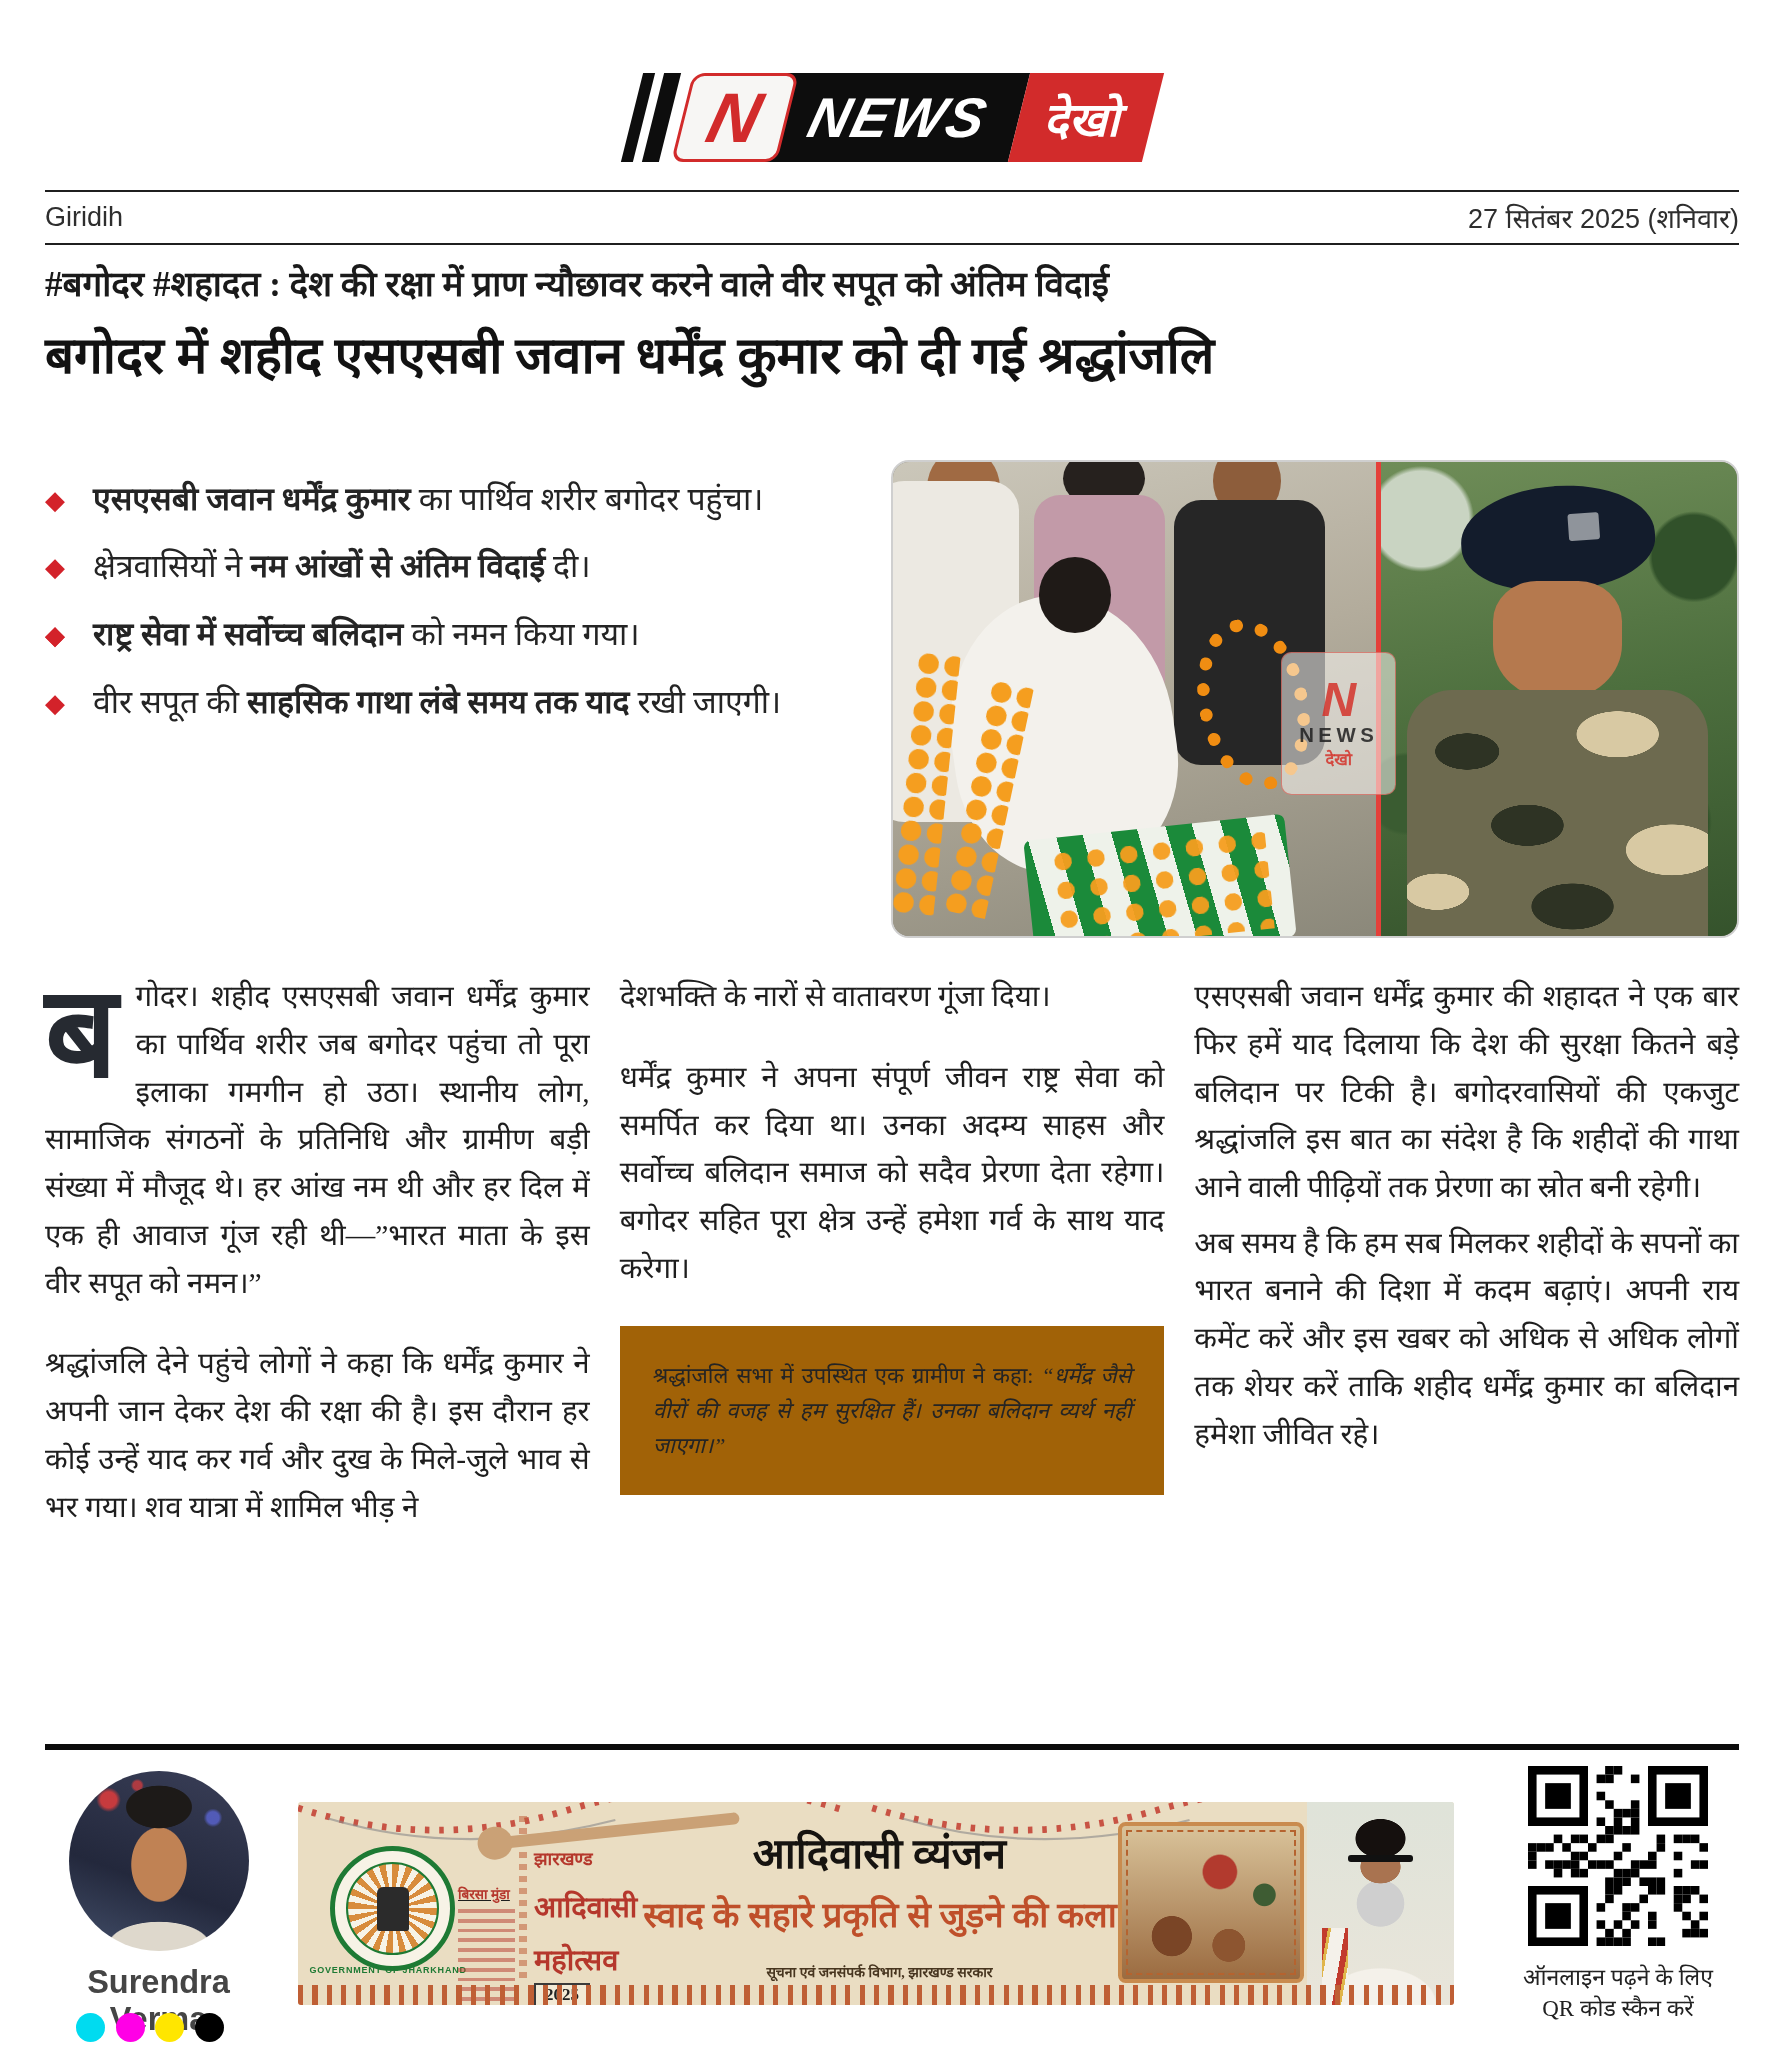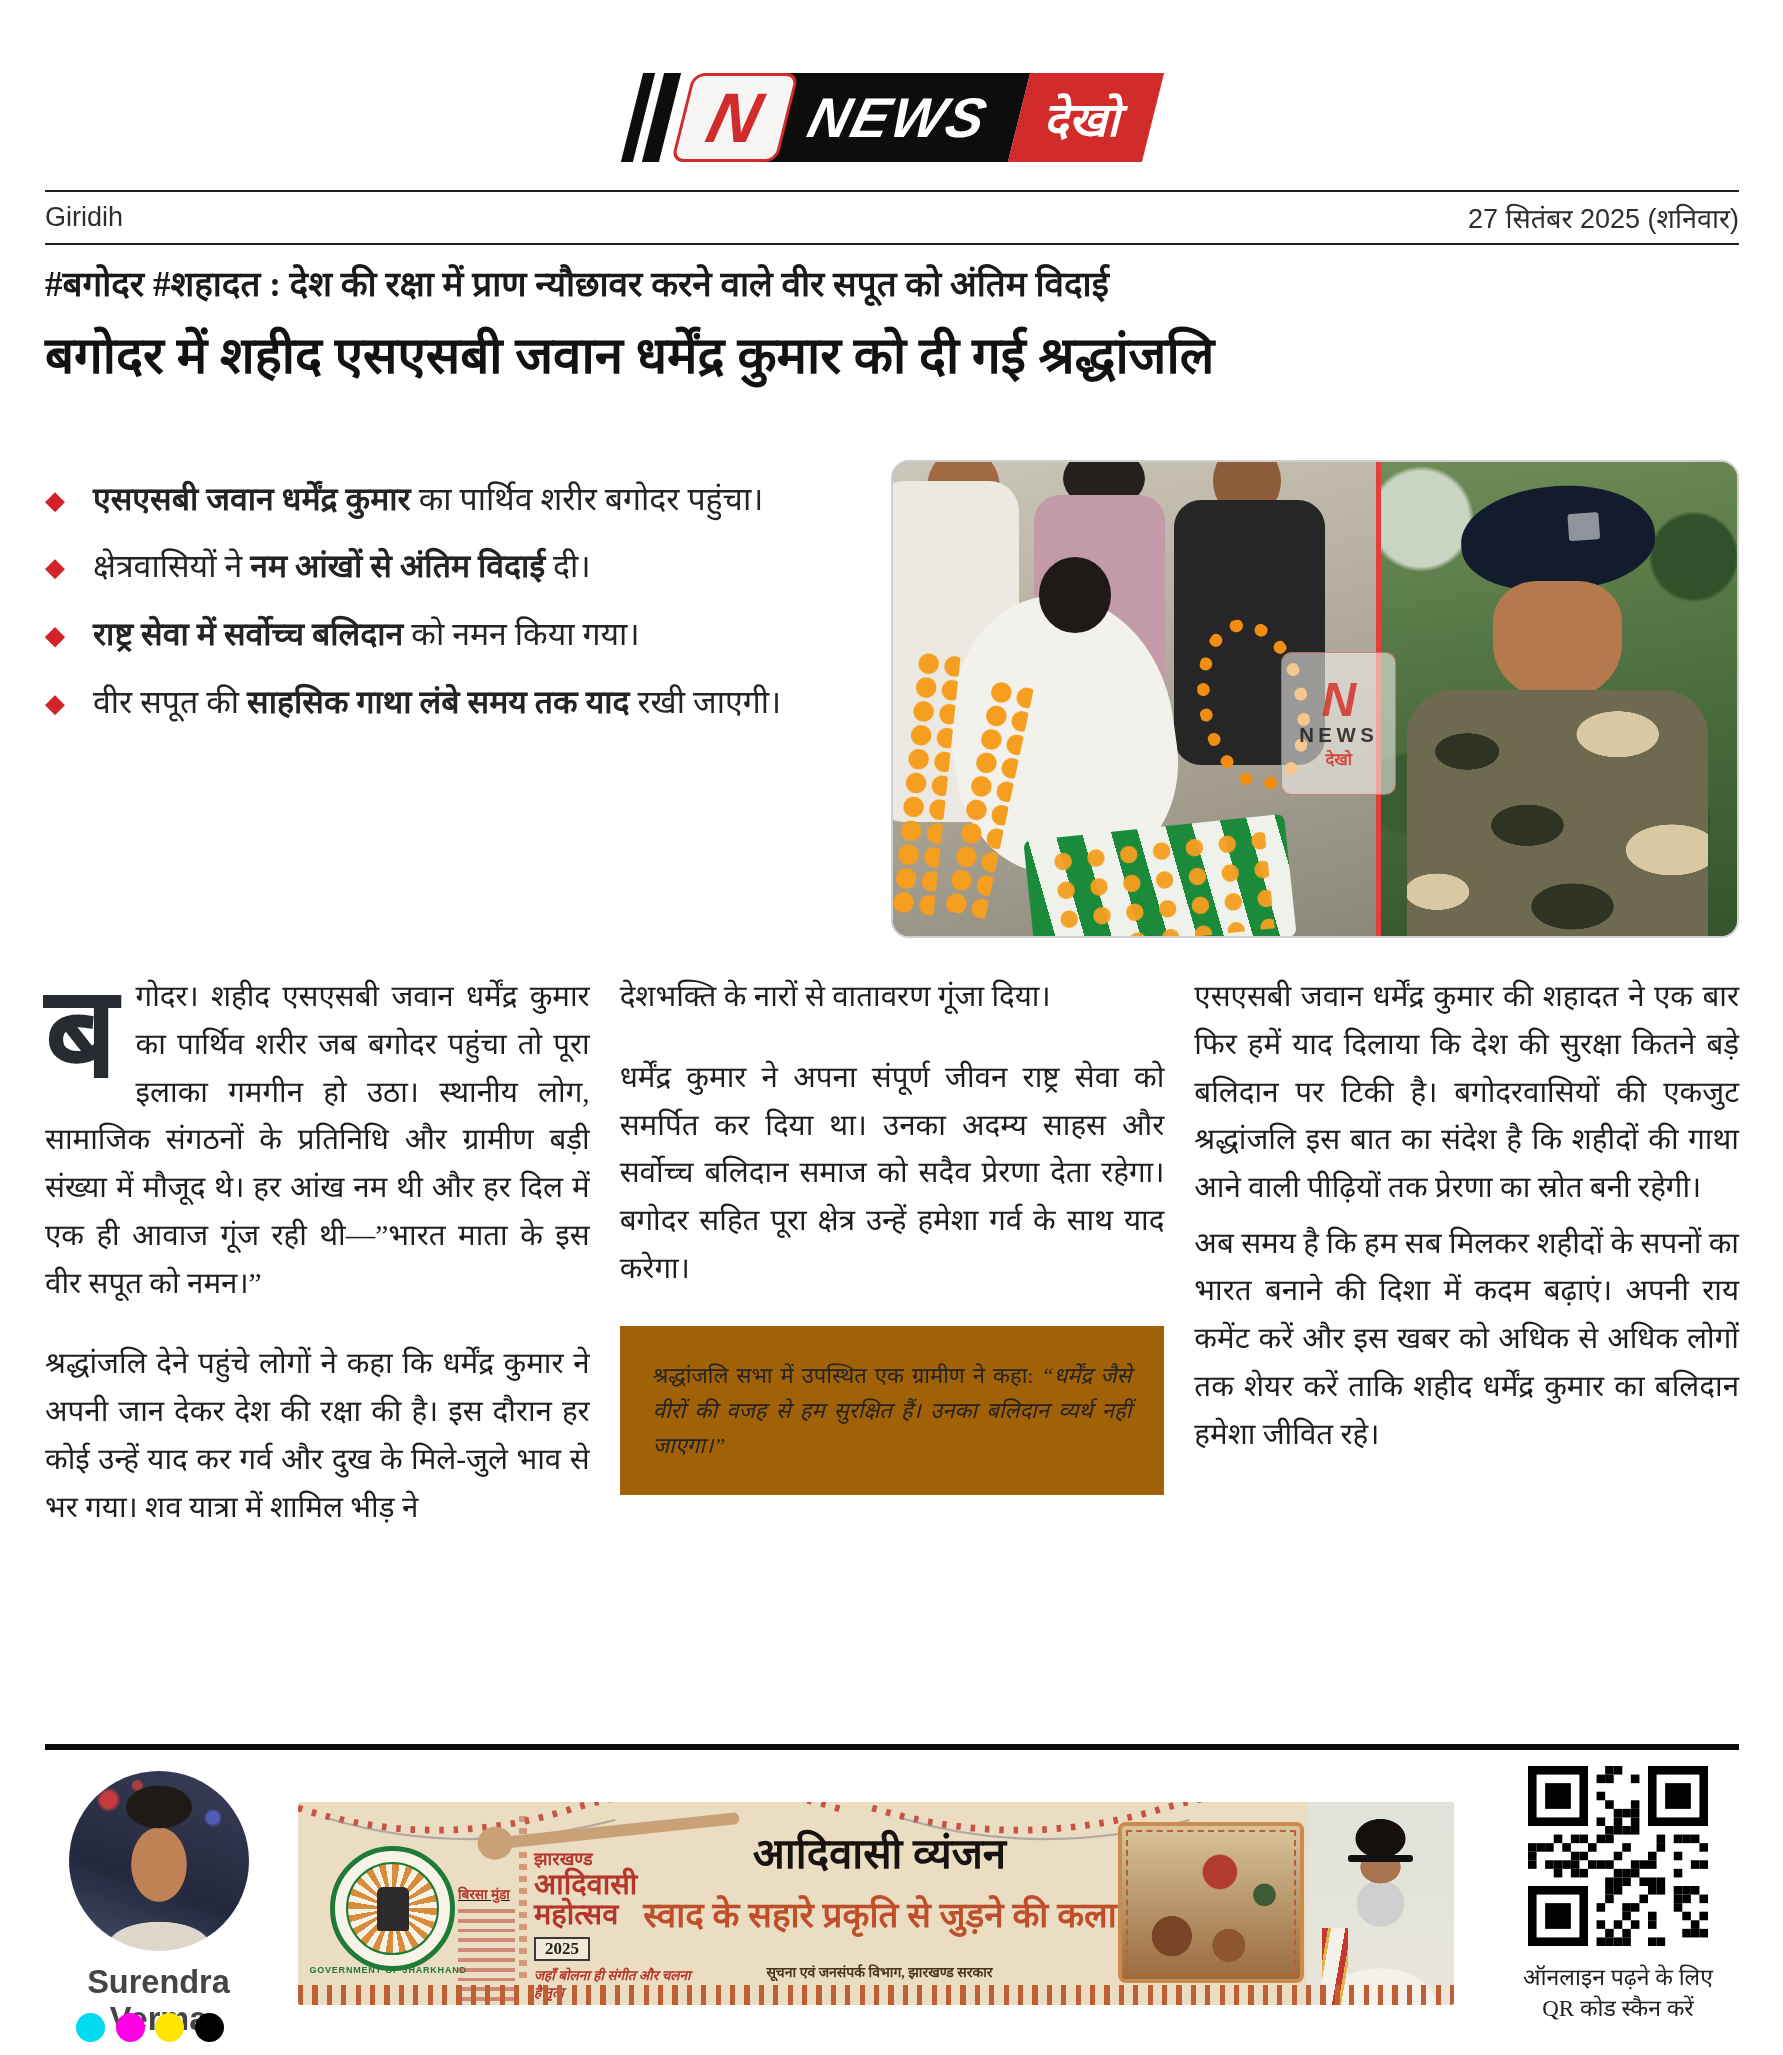--- a/index.html
+++ b/index.html
@@ -104,21 +104,21 @@
   .emblem-core{position:relative;width:32px;height:44px;background:#2b2b2b;border-radius:6px 6px 2.3px 2.3px;}
   .emblem-label{position:absolute;left:10.6px;top:163px;width:159px;text-align:center;font-family:"Liberation Sans","DejaVu Sans",sans-serif;font-size:9px;font-weight:700;color:#1e7a34;letter-spacing:0.8px;}
   .b-divider{position:absolute;left:221px;top:13.6px;bottom:23px;width:7.6px;background:repeating-linear-gradient(#c0603a 0 6px,transparent 6px 12px);opacity:.55;}
   .b-tiny{position:absolute;left:160px;top:82px;width:57px;text-decoration:underline;}
   .b-side-label{font-size:13.6px;font-weight:700;color:#b5372c;}
   .blur-lines{margin-top:6px;height:95px;background:repeating-linear-gradient(rgba(181,55,44,.5) 0 3.8px,transparent 3.8px 9.8px);}
   .ladle{position:absolute;left:193px;top:23px;width:249px;height:12px;background:#caa176;border-radius:7.6px;transform:rotate(-6deg);}
   .ladle::before{content:"";position:absolute;left:-13.6px;top:-10.6px;width:35px;height:33px;background:#caa176;border-radius:50%;}
   .b-fest{position:absolute;left:236px;top:48px;width:163px;color:#b5372c;line-height:1.05;}
   .f-state{font-size:18px;font-weight:700;}
-  .f-title{font-size:29px;font-weight:800;}
+  .f-title{font-size:29px;font-weight:800;margin-top:23px;}
   .f-badge{display:inline-block;margin-top:7.6px;border:2.3px solid #3a3a3a;padding:0.8px 9px;font-size:17px;font-weight:800;color:#222;background:#f2ead6;}
   .f-tag{margin-top:7.6px;font-size:13.6px;font-weight:700;font-style:italic;line-height:1.25;}
   .b-title{position:absolute;left:370px;right:363px;top:21px;text-align:center;font-size:42px;font-weight:800;color:#161310;}
   .b-sub{position:absolute;left:325px;right:317px;top:88px;text-align:center;font-size:35px;font-weight:800;color:#bf4f2a;}
   .b-credit{position:absolute;left:370px;right:363px;bottom:24px;text-align:center;font-size:14px;font-weight:700;color:#47351f;}
   .b-food{position:absolute;left:820px;top:19.7px;width:178px;height:153px;border:4.5px solid #c98b4e;outline:2.3px dashed #b5632f;outline-offset:-10.6px;border-radius:7.6px;background:
     radial-gradient(circle 33px at 28% 72%,#7a4526 0 60%,transparent 62%),
     radial-gradient(circle 27px at 60% 78%,#8d5530 0 60%,transparent 62%),
     radial-gradient(circle 30px at 55% 30%,#b23a2e 0 55%,transparent 60%),
     radial-gradient(circle 19.7px at 80% 45%,#3e5c33 0 55%,transparent 60%),

